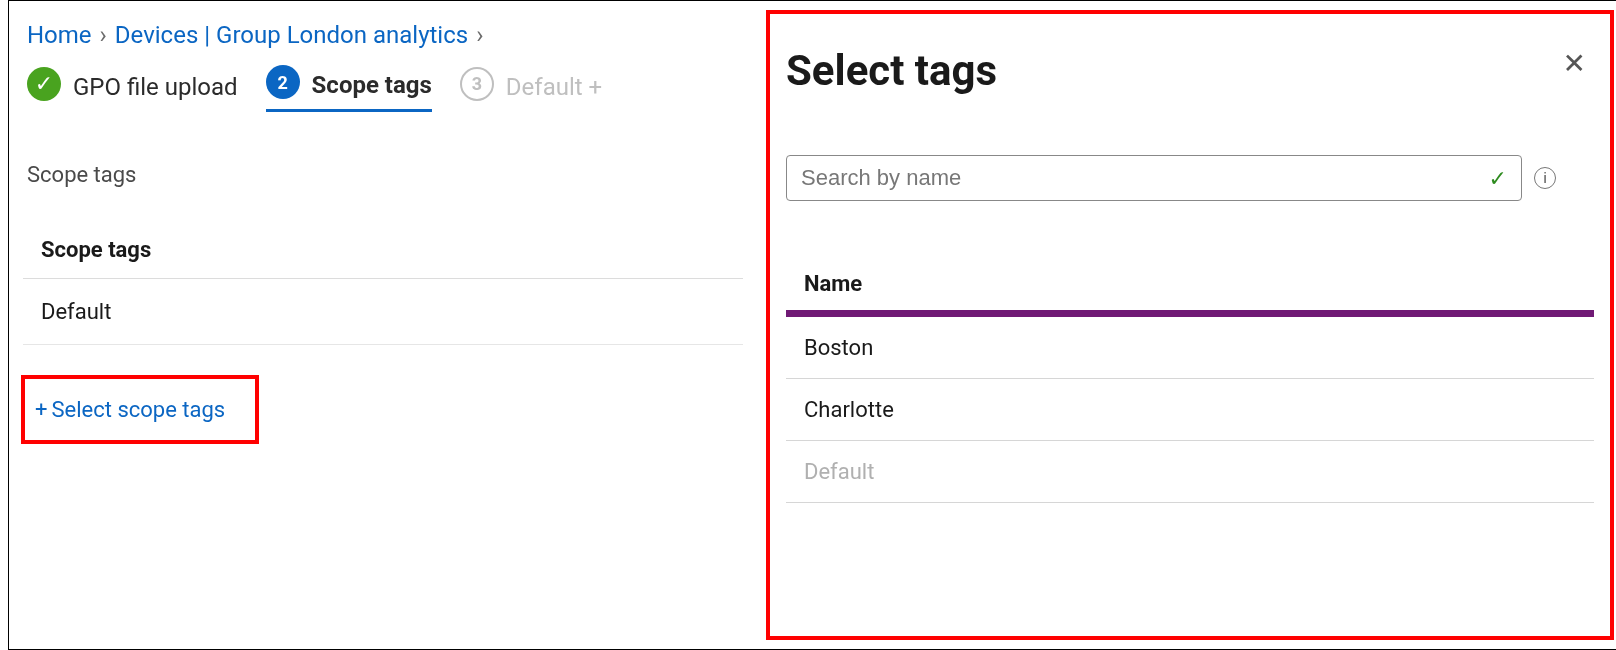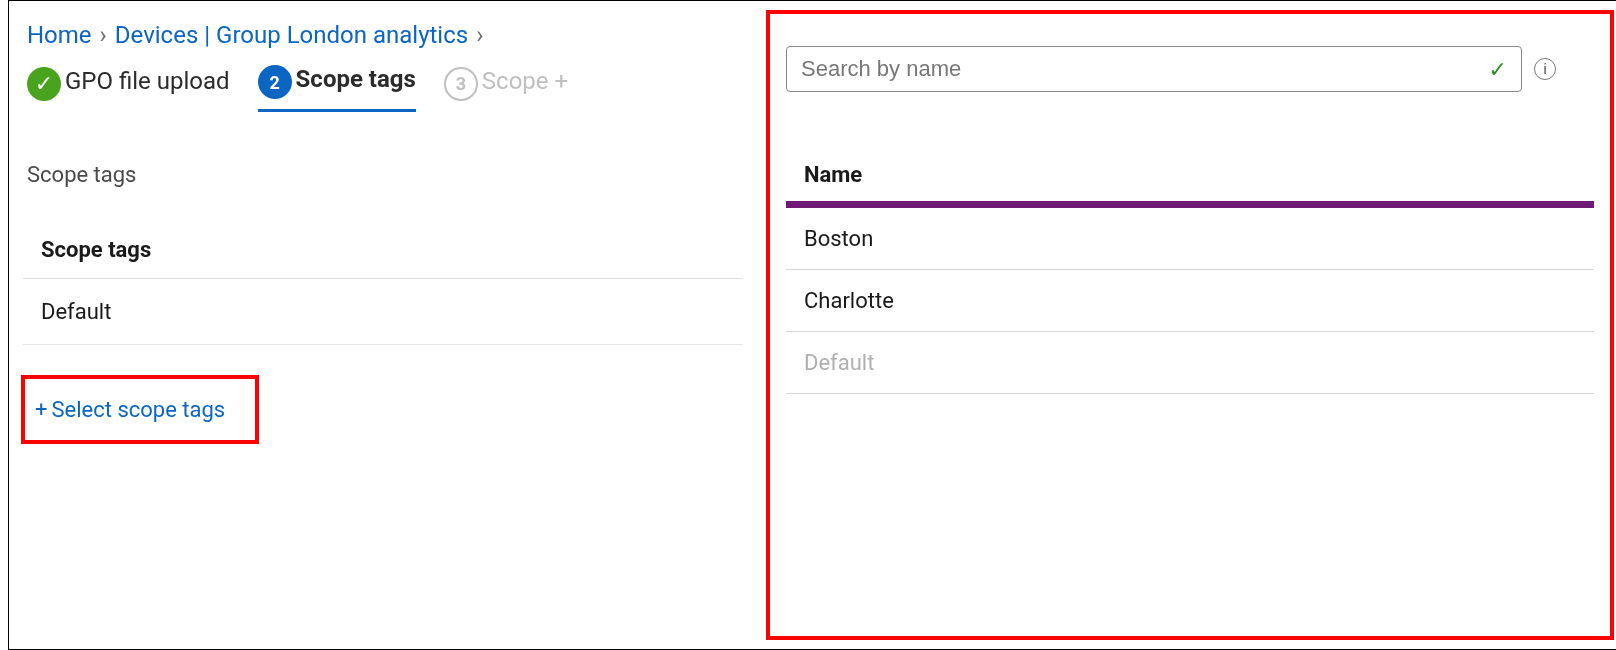--- a/index.html
+++ b/index.html
@@ -48,22 +48,22 @@
   }
 
   .wizard {
     display: flex;
     align-items: center;
     gap: 28px;
     margin-bottom: 50px;
   }
   .wstep {
     display: flex;
-    align-items: flex-start;
-    gap: 4px;
+    align-items: flex-end;
+    gap: 12px;
     font-size: 24px;
     color: #2b2b2b;
     padding-bottom: 10px;
     white-space: nowrap;
   }
   .wstep.active { font-weight: 700; border-bottom: 3px solid #0b66c3; }
   .wstep.future { color: #bfbfbf; }
   .badge {
     width: 34px; height: 34px;
     border-radius: 50%;
@@ -191,40 +191,44 @@
       <div class="wstep">
         <span class="badge done"></span>
         <span>GPO file upload</span>
       </div>
       <div class="wstep active">
         <span class="badge num">2</span>
         <span>Scope tags</span>
       </div>
       <div class="wstep future truncate">
         <span class="badge future-b">3</span>
-        <span>Scope +</span>
+        <span>Default +</span>
       </div>
     </div>
 
     <div class="section-label">Scope tags</div>
 
     <div class="table">
       <div class="th">Scope tags</div>
       <div class="td">Default</div>
     </div>
 
     <div class="select-link-wrap">
       <div class="select-link">
         <span class="plus">+</span>
         <span>Select scope tags</span>
       </div>
     </div>
   </div>
 
   <div class="panel-outline">
+    <div class="panel-top">
+      <div class="panel-title">Select tags</div>
+      <div class="close-x">✕</div>
+    </div>
 
     <div class="search-row">
       <div class="search">
         <input type="text" placeholder="Search by name" style="">
         <span class="check-ok">✓</span>
       </div>
       <div class="info-ico">i</div>
     </div>
 
     <div class="list">

